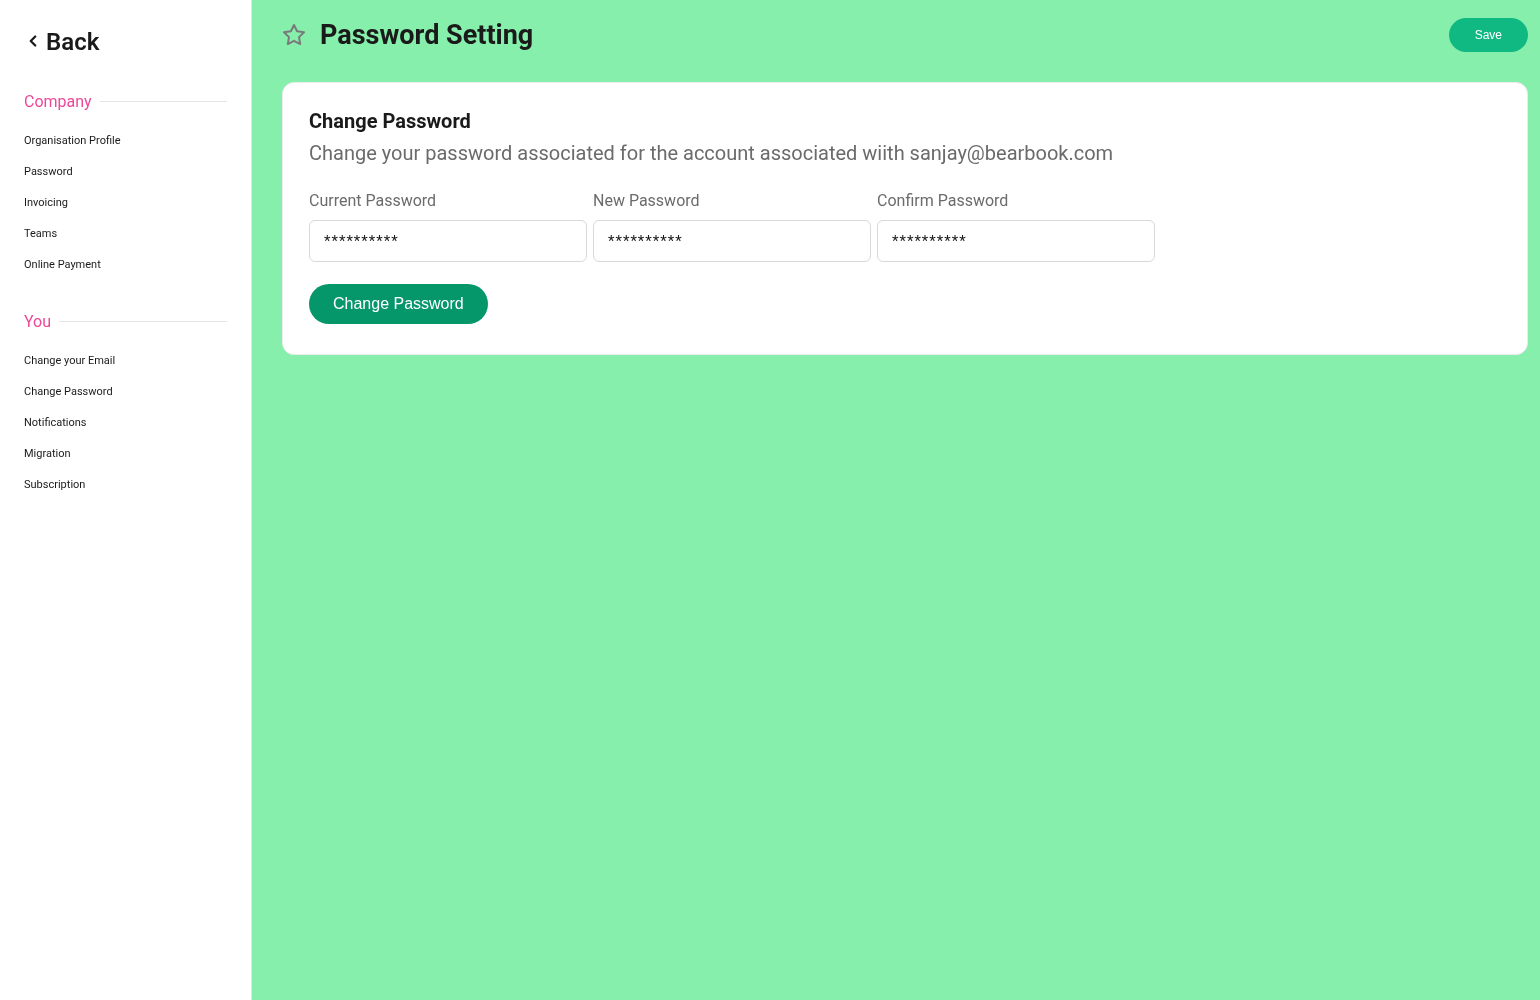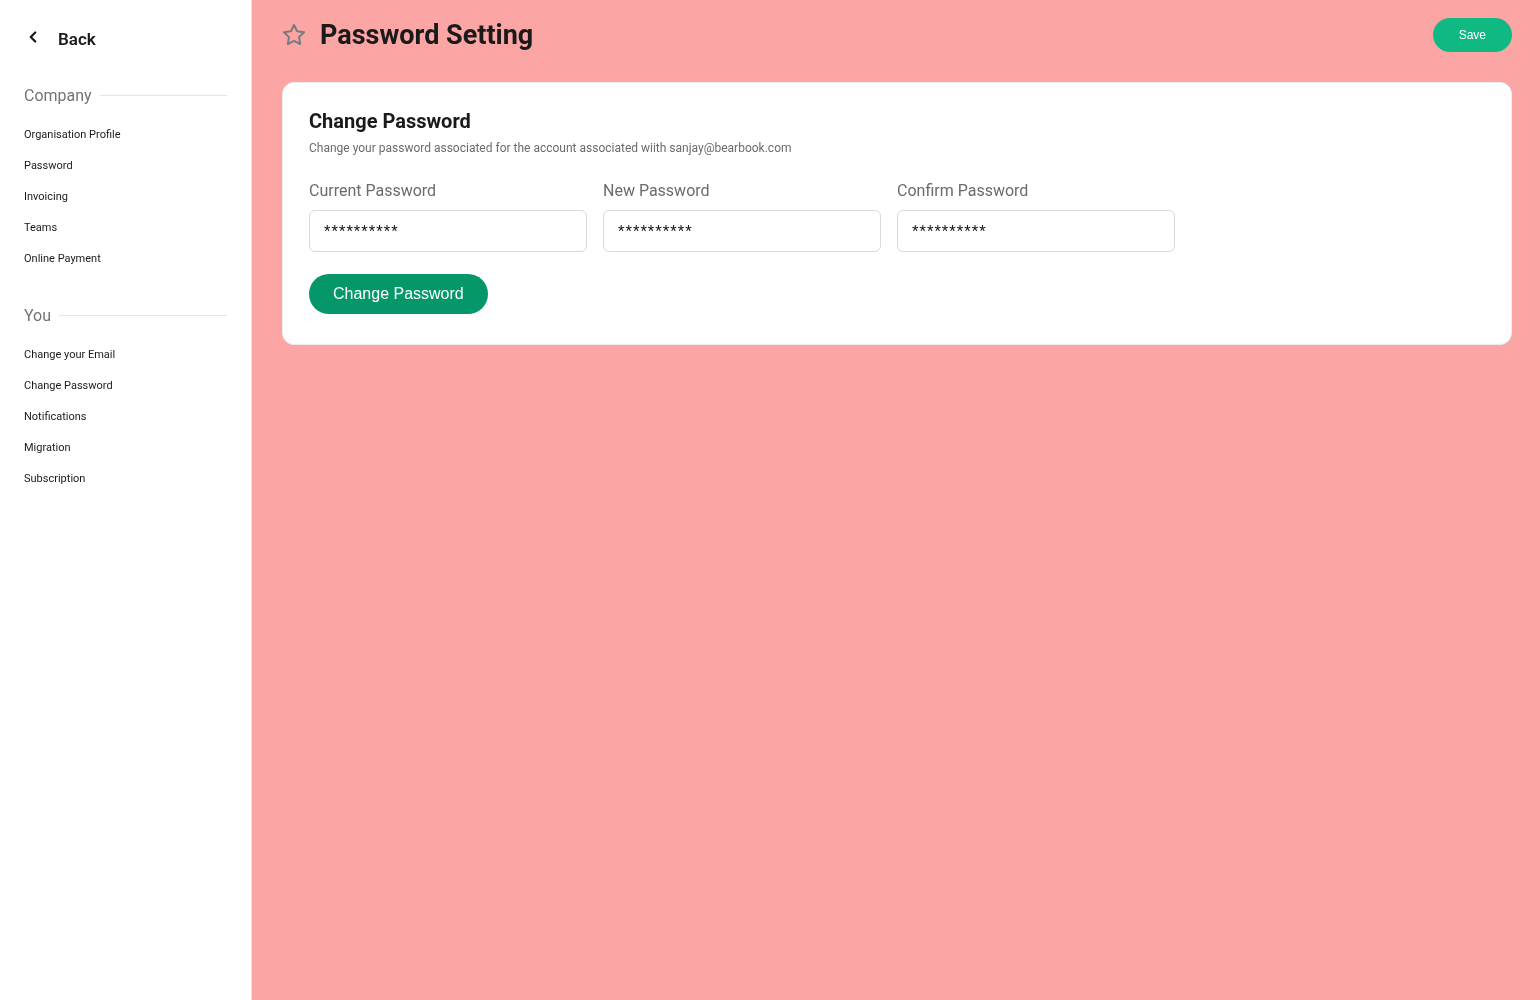--- a/index.html
+++ b/index.html
@@ -19,61 +19,61 @@
   .sidebar {
     width: 252px;
     background: #ffffff;
     border-right: 1px solid #e5e5e5;
     padding: 28px 24px 24px 24px;
     flex-shrink: 0;
   }
   .back-link {
     display: flex;
     align-items: center;
-    gap: 16px;
-    font-size: 17px;
+    gap: 4px;
+    font-size: 24px;
     font-weight: 600;
     color: #1a1a1a;
     cursor: pointer;
     margin-bottom: 36px;
   }
   .back-link svg {
     width: 18px;
     height: 18px;
   }
   .group-label-row {
     display: flex;
     align-items: center;
     gap: 8px;
     margin-bottom: 14px;
   }
   .group-label {
     font-size: 16px;
-    color: #737373;
+    color: #ec4899;
     font-weight: 400;
   }
   .group-line {
     flex: 1;
     height: 1px;
     background: #e5e5e5;
   }
   .nav-list {
     list-style: none;
     margin-bottom: 32px;
   }
   .nav-item {
     font-size: 11px;
     color: #1a1a1a;
     padding: 9px 0;
     cursor: pointer;
   }
   .main {
     flex: 1;
-    padding: 18px 28px 30px 30px;
-    background: #fca5a5;
+    padding: 18px 12px 30px 30px;
+    background: #86efac;
     overflow-y: auto;
   }
   .page-header {
     display: flex;
     align-items: center;
     justify-content: space-between;
     margin-bottom: 30px;
   }
   .page-header-left {
     display: flex;
@@ -106,27 +106,27 @@
     border-radius: 12px;
     padding: 26px 26px 30px 26px;
   }
   .card-title {
     font-size: 20px;
     font-weight: 700;
     color: #1a1a1a;
     margin-bottom: 8px;
   }
   .card-subtitle {
-    font-size: 12px;
+    font-size: 20px;
     color: #6b6b6b;
     margin-bottom: 26px;
   }
   .form-row {
     display: flex;
-    gap: 16px;
+    gap: 6px;
     margin-bottom: 22px;
   }
   .form-group {
     display: flex;
     flex-direction: column;
     width: 278px;
   }
   .form-label {
     font-size: 16px;
     color: #6b6b6b;

